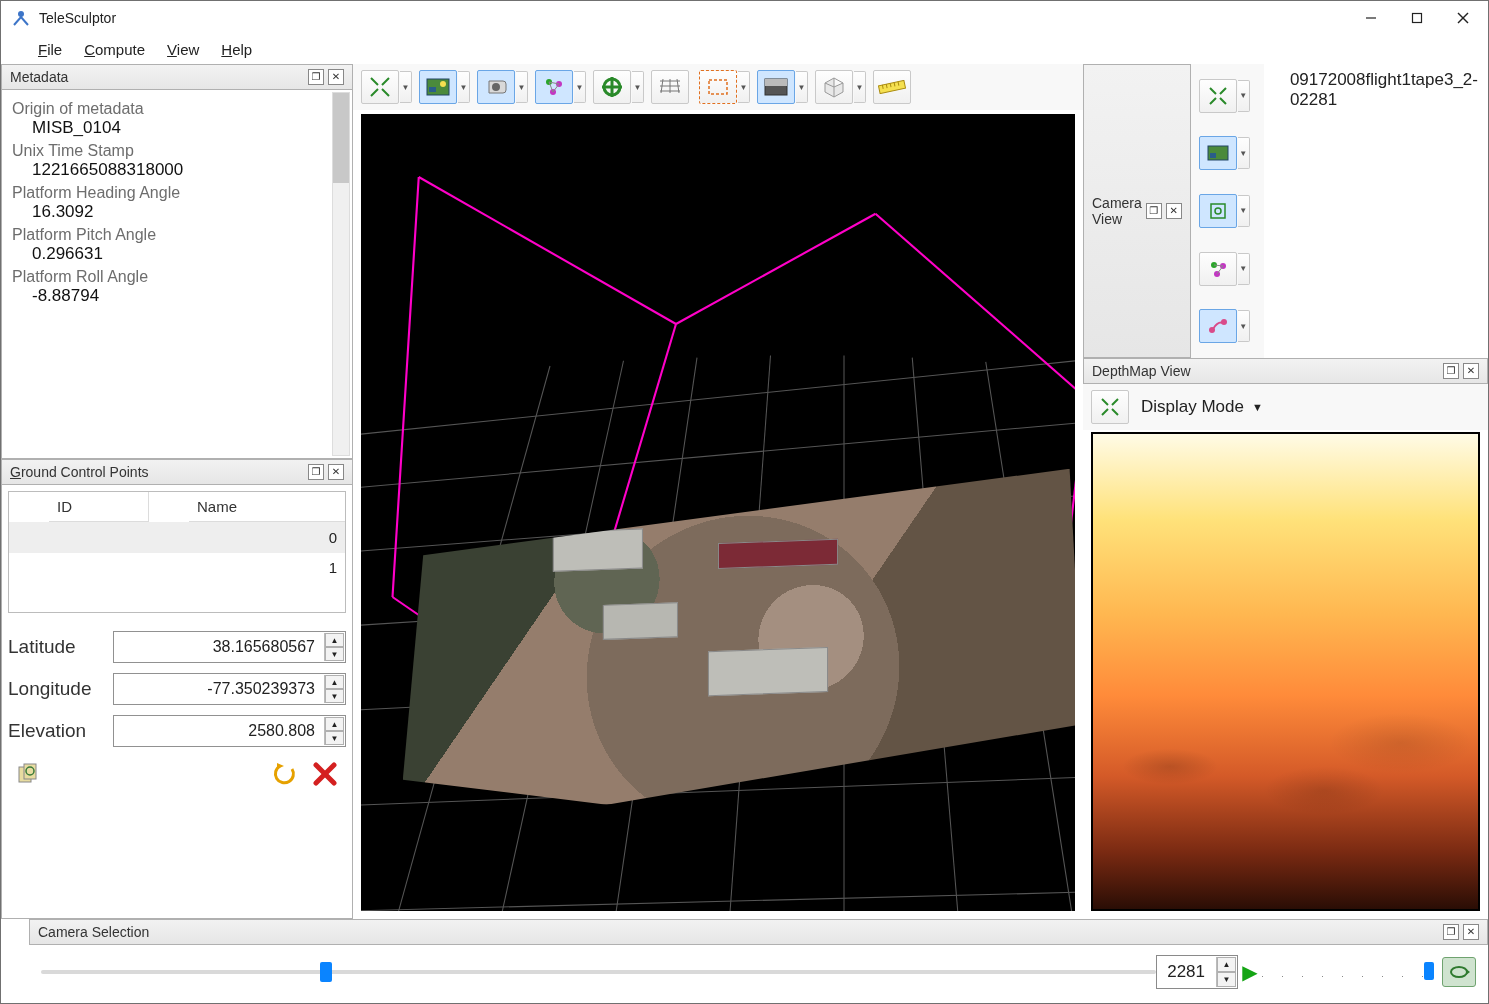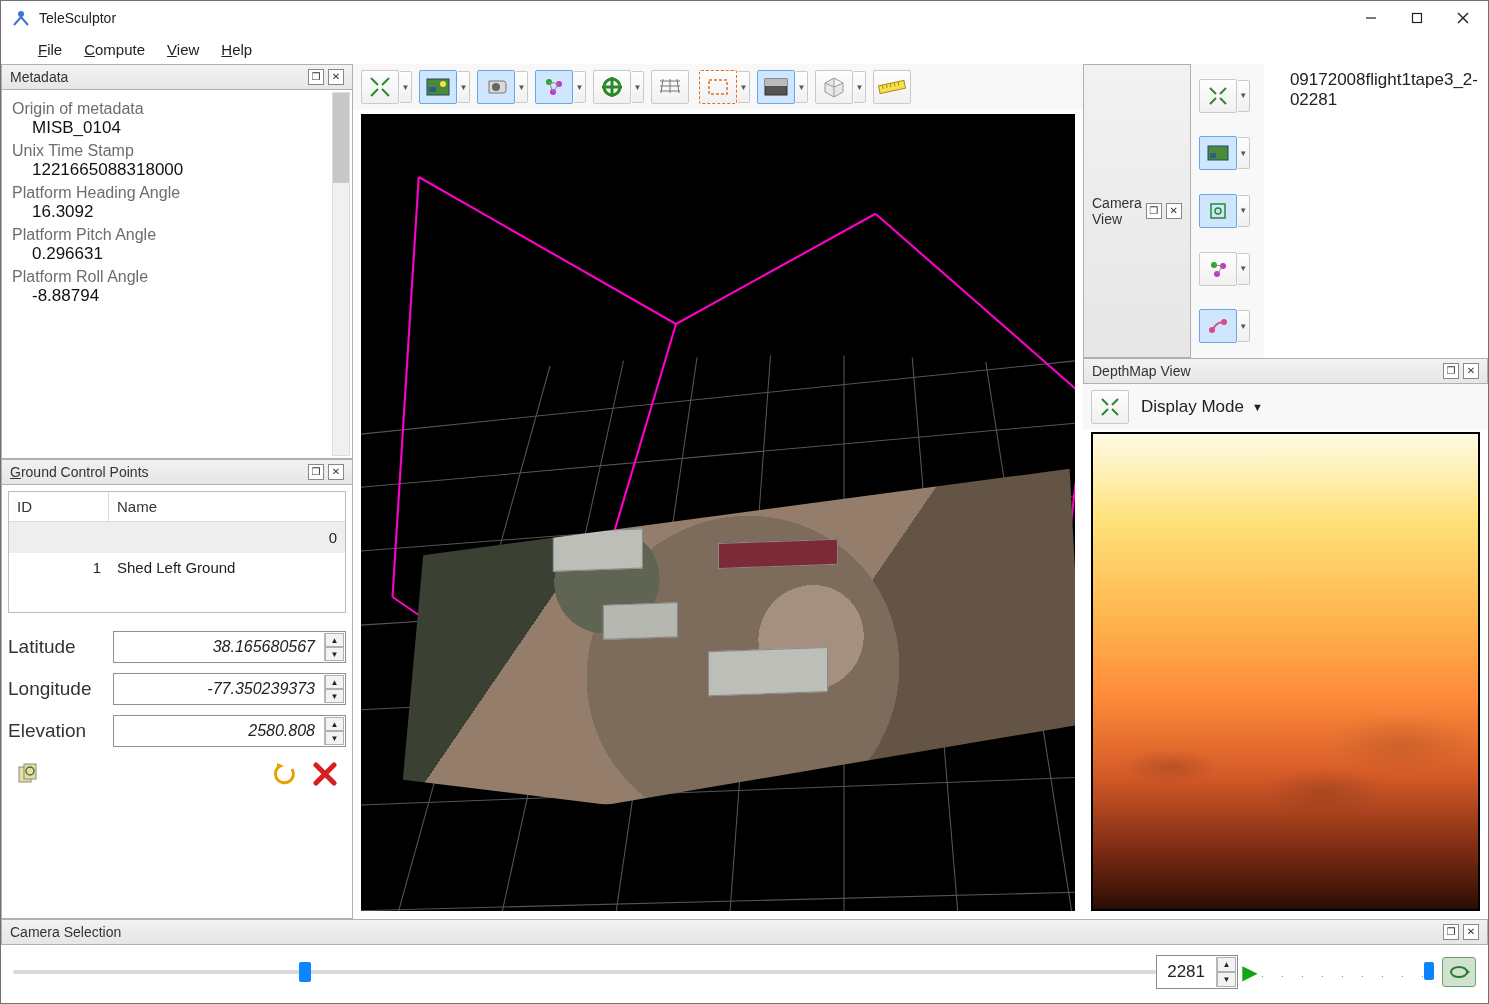--- a/index.html
+++ b/index.html
@@ -21,34 +21,34 @@
   .metadata-body { flex:1; overflow:hidden; padding: 6px 10px; position:relative; border-left:1px solid #b0b0b0; border-right:1px solid #b0b0b0; border-bottom:1px solid #b0b0b0;}
   .metadata-body::-webkit-scrollbar { width: 18px; }
   .meta-label { color:#6d6d6d; font-size:16px; margin-top:4px; }
   .meta-value { color:#111; font-size:17px; padding-left:20px; margin-bottom:4px; }
   .scroll-stub { position:absolute; right:2px; top:2px; bottom:2px; width:18px; background:#f0f0f0; border:1px solid #ddd;}
   .scroll-stub .handle { position:absolute; top:0; left:0; right:0; height:90px; background:#c8c8c8; }
   .gcp-panel { display:flex; flex-direction:column; flex:1; }
   .gcp-body { flex:1; border-left:1px solid #b0b0b0; border-right:1px solid #b0b0b0; border-bottom:1px solid #b0b0b0; padding:6px; display:flex; flex-direction:column;}
   .gcp-table { border:1px solid #bcbcbc; font-size:15px;}
   .gcp-table .hdr { display:flex; background:#fff;}
-  .gcp-table .hdr .cell { padding:6px 8px; border-right:1px solid #dcdcdc; border-bottom:1px solid #dcdcdc; color:#333;}
+  .gcp-table .hdr .cell { padding:6px 8px; border-right:1px solid #dcdcdc; border-bottom:1px solid #dcdcdc; color:#333;margin-left:40px;}
   .gcp-table .hdr .cell:first-child { width:100px; }
   .gcp-table .hdr .cell:last-child { flex:1; border-right:0;}
   .gcp-table .row { display:flex; border-top:1px solid #eee;}
   .gcp-table .row.sel { background:#eeeeee;}
   .gcp-table .row .cell { padding:6px 8px;}
   .gcp-table .row .cell:first-child { width:100px; text-align:right;}
   .gcp-table .row .cell:last-child { flex:1;}
   .gcp-table .blank { height:30px; }
   .coord-rows { margin-top:18px; display:flex; flex-direction:column; gap:10px;}
   .coord-row { display:flex; align-items:center; gap:10px;}
   .coord-row .lbl { width:95px; font-size:19px; color:#333;}
   .coord-row .spin { flex:1; display:flex; border:1px solid #919191; height:32px; background:#fff;}
-  .coord-row .spin .val { flex:1; text-align:right; padding:0 8px; display:flex; align-items:center; justify-content:flex-end; font-size:16px;font-style:italic;}
+  .coord-row .spin .val { flex:1; text-align:right; padding:0 8px; display:flex; align-items:center; justify-content:flex-end; font-size:16px;}
   .spin-btns { width:20px; display:flex; flex-direction:column; border-left:1px solid #bbb; margin:1px;}
   .spin-btns div { flex:1; display:flex; align-items:center; justify-content:center; font-size:8px; background:#f3f3f3; border:1px solid #b0b0b0;}
   .gcp-actions { display:flex; align-items:center; gap:10px; padding:12px 6px 6px;}
   .gcp-actions .sp { flex:1;}
   .icon-btn { width:30px; height:30px; display:flex; align-items:center; justify-content:center; }
   .center-col { flex:1; display:flex; flex-direction:column; min-width:0;}
   .toolbar { display:flex; align-items:center; gap:6px; padding:6px 8px; background:#f8f8f8; flex-wrap:wrap;}
   .tool { height:34px; min-width:38px; border:1px solid #c9c9c9; background:linear-gradient(#fefefe,#f0f0f0); border-radius:2px; display:flex; align-items:center; justify-content:center; position:relative;}
   .tool.active { background:#cfe6ff; border-color:#6aa6e6;}
   .tool .dd { position:absolute; right:-14px; top:0; bottom:0; width:12px; display:flex; align-items:center; justify-content:center; font-size:8px; color:#555; border:1px solid #c9c9c9; border-left:0; background:linear-gradient(#fefefe,#f0f0f0); border-radius:0 2px 2px 0;}
@@ -56,21 +56,21 @@
   .viewport { flex:1; background:#000; margin:4px 8px 8px; position:relative; overflow:hidden;}
   .right-col { width:405px; display:flex; flex-direction:column;}
   .cam-panel { display:flex; flex-direction:row;}
   .cam-toolbar { display:flex; align-items:center; gap:6px; padding:6px 8px; background:#f8f8f8; flex-wrap:wrap;}
   .cam-viewport { background:#000; margin:2px 8px; height:290px; position:relative; overflow:hidden;}
   .cam-caption { padding:6px 10px; font-size:17px;}
   .depth-panel { flex:1; display:flex; flex-direction:column;}
   .depth-toolbar { display:flex; align-items:center; gap:12px; padding:6px 8px; background:#f8f8f8;}
   .depth-toolbar .mode { font-size:17px; display:flex; align-items:center; gap:8px;}
   .depth-viewport { flex:1; background:#000; margin:2px 8px 8px; position:relative; overflow:hidden;}
-  .cam-sel-panel { border-top:0;}
+  .cam-sel-panel { border-top:0;margin-left:28px;}
   .cam-sel-body { display:flex; align-items:center; padding:10px 12px 14px; gap:0;}
   .slider-track { flex:1; height:4px; background:#d9d9d9; position:relative; border-radius:2px;}
   .slider-thumb { position:absolute; top:-8px; width:12px; height:20px; background:#0a84ff; border-radius:2px;}
   .frame-spin { display:flex; border:1px solid #8a8a8a; height:34px; background:#fff;}
   .frame-spin .val { padding:0 10px; display:flex; align-items:center; font-size:17px;}
   .play-btn { color:#14a514; font-size:20px; width:24px; text-align:center;}
   .ticks { position:relative; width:180px; height:24px;}
   .ticks::before { content:""; position:absolute; left:0; right:12px; top:16px; height:1px; background:repeating-linear-gradient(90deg,#888 0 1px,transparent 1px 20px);}
   .ticks .thumb { position:absolute; right:8px; top:2px; width:10px; height:18px; background:#0a84ff; border-radius:2px;}
   .loop-btn { width:34px; height:30px; background:#cfe3cf; border:1px solid #6fa36f; border-radius:3px; display:flex; align-items:center; justify-content:center;}
@@ -180,21 +180,20 @@
           <div class="gcp-table">
             <div class="hdr">
               <div class="cell">ID</div>
               <div class="cell">Name</div>
             </div>
             <div class="row sel">
               <div class="cell">0</div>
             </div>
             <div class="row">
               <div class="cell">1</div>
-              <div class="cell">Shed Left Ground</div>
             </div>
             <div class="blank"></div>
           </div>
           <div class="coord-rows">
             <div class="coord-row">
               <span class="lbl">Latitude</span>
               <div class="spin">
                 <span class="val">38.165680567</span>
                 <div class="spin-btns">
                     <div>▲</div>

